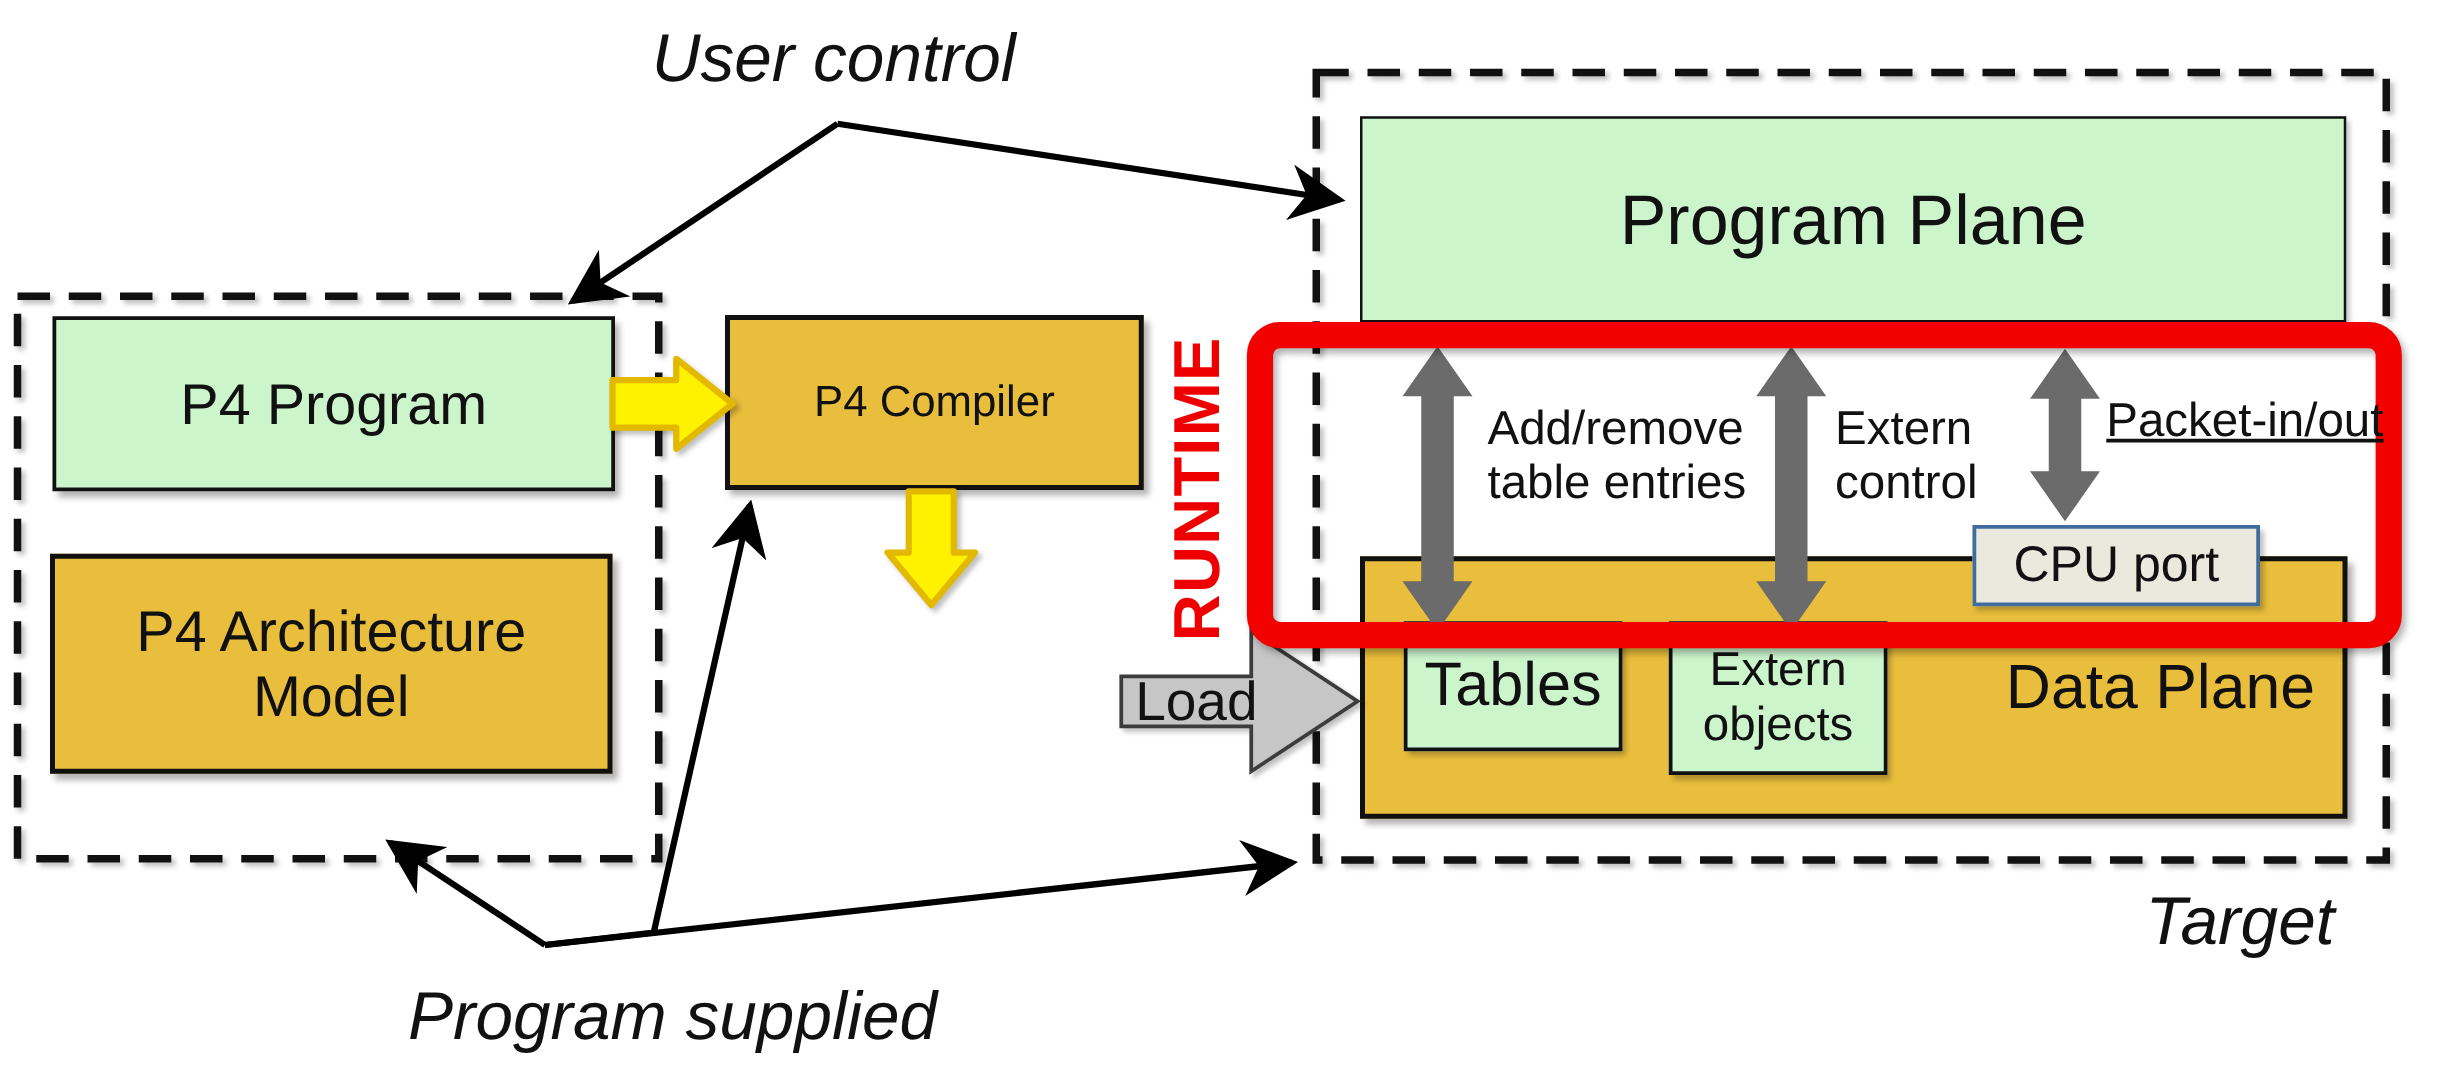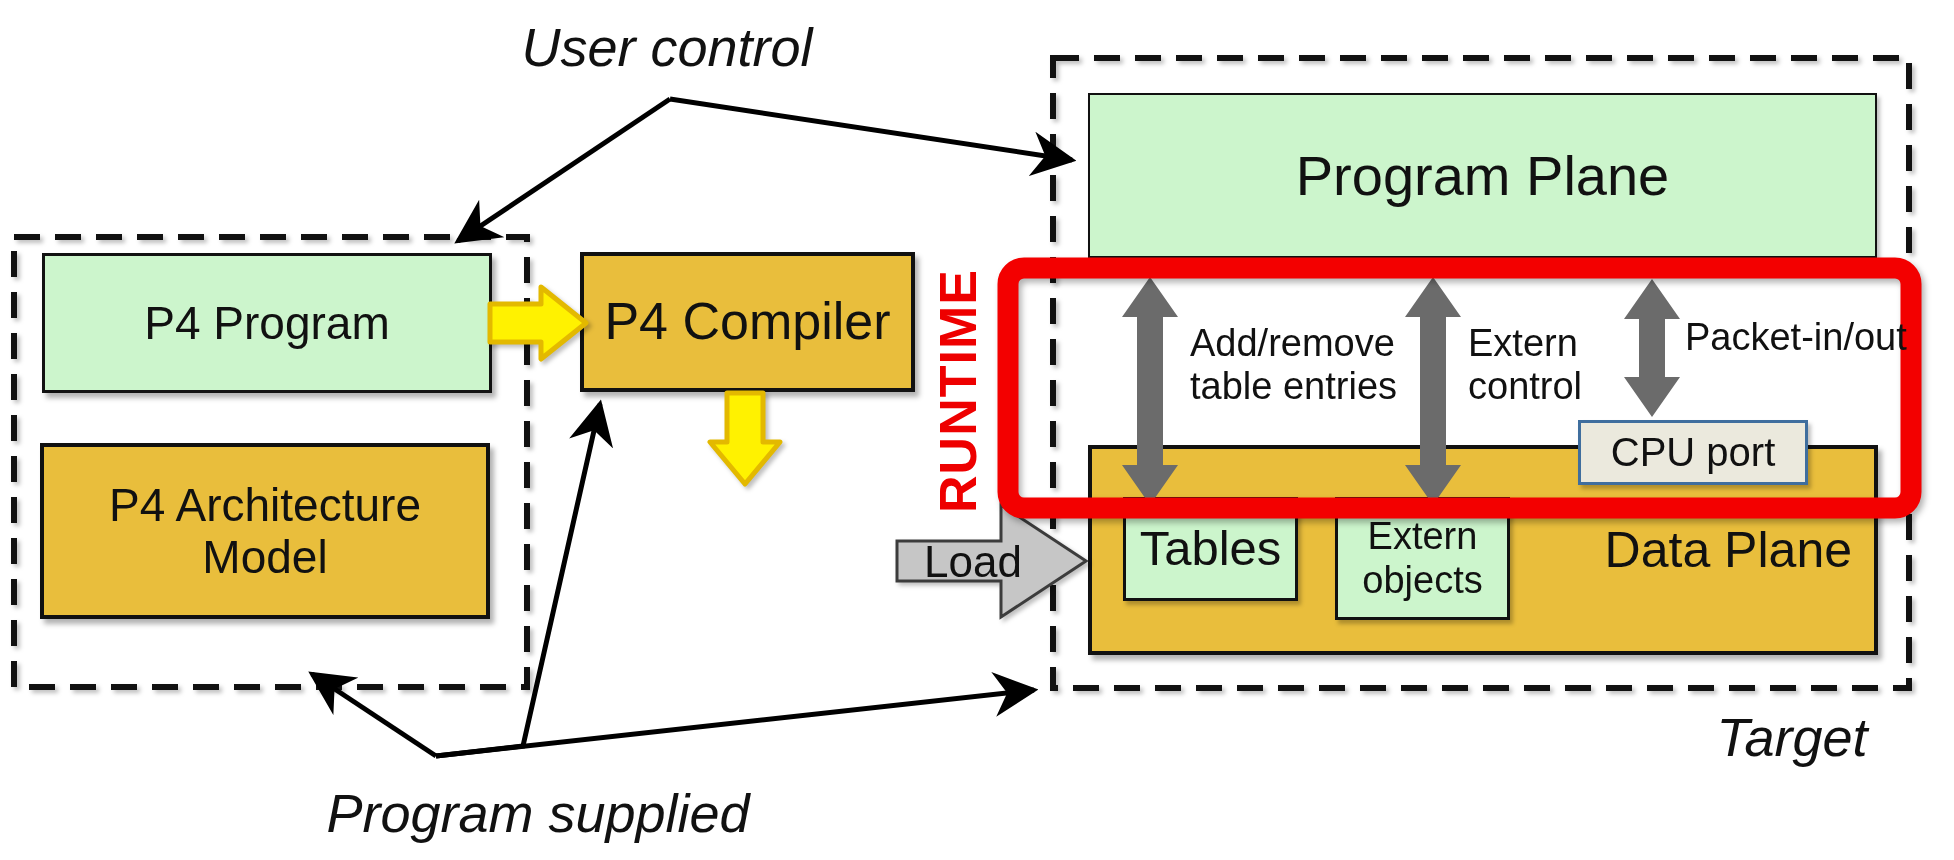--- a/index.html
+++ b/index.html
@@ -15,21 +15,21 @@
     position:absolute;box-sizing:border-box;display:flex;align-items:center;justify-content:center;
     text-align:center;border:4px solid #111;box-shadow:4px 5px 5px rgba(0,0,0,.30);
     white-space:pre-line;line-height:1.14;
   }
   .green{background:#ccf5cc;}
   .orange{background:#e9be3c;}
   .pink{background:#d98989;}
 
   .p4-program{left:42px;top:253px;width:450px;height:140px;border-width:3px;font-size:46px;}
   .arch-model{left:40px;top:443px;width:450px;height:176px;font-size:46px;}
-  .p4-compiler{left:580px;top:252px;width:335px;height:140px;font-size:52px;}
+  .p4-compiler{left:580px;top:252px;width:335px;height:140px;font-size:35px;}
   .tsb{left:578px;top:480px;width:319px;height:177px;font-size:40px;line-height:1.13;}
   .control-plane{left:1088px;top:93px;width:789px;height:165px;border-width:2px;font-size:56px;box-shadow:3px 4px 4px rgba(0,0,0,.25);}
   .data-plane{left:1088px;top:445px;width:790px;height:210px;font-size:50px;}
   .data-plane .dp-label{position:absolute;right:22px;top:50%;transform:translateY(-50%);}
   .tables{left:1123px;top:497px;width:175px;height:104px;border-width:3px;font-size:49px;box-shadow:3px 4px 4px rgba(0,0,0,.25);}
   .extern-objects{left:1335px;top:497px;width:175px;height:123px;border-width:3px;font-size:38px;box-shadow:3px 4px 4px rgba(0,0,0,.25);}
   .cpu-port{left:1578px;top:420px;width:230px;height:65px;border:3px solid #3f6e9e;background:#ebe9dd;font-size:40px;box-shadow:3px 4px 4px rgba(0,0,0,.25);}
 
   .flabel{position:absolute;font-style:italic;font-size:54px;text-align:center;}
   .user-supplied{left:430px;top:16px;width:474px;}
@@ -37,22 +37,22 @@
   .target-label{left:1660px;top:706px;width:264px;}
 
   .runtime{
     position:absolute;left:833px;top:362px;width:250px;height:58px;line-height:58px;
     transform:rotate(-90deg);transform-origin:center center;
     color:#ee0000;font-weight:bold;font-size:52px;text-align:center;letter-spacing:1px;
   }
   .arrow-label{position:absolute;font-size:38px;line-height:1.12;white-space:pre-line;}
   .lbl-addremove{left:1190px;top:322px;}
   .lbl-extern{left:1468px;top:322px;}
-  .lbl-packet{left:1685px;top:316px;}
-  .lbl-load{position:absolute;left:898px;top:537px;width:108px;text-align:left;font-size:44px;font-weight:normal;padding-left:26px;}
+  .lbl-packet{left:1685px;top:316px;text-decoration:underline;}
+  .lbl-load{position:absolute;left:898px;top:537px;width:108px;text-align:right;font-size:44px;font-weight:normal;}
 
   .shadow-soft{filter:drop-shadow(3px 3px 2px rgba(0,0,0,.25));}
   .shadow-strong{filter:drop-shadow(3px 4px 3px rgba(0,0,0,.30));}
 </style>
 </head>
 <body>
 
 <div id="canvas">
 
   <svg class="layer z1" viewBox="0 0 1954 860">

